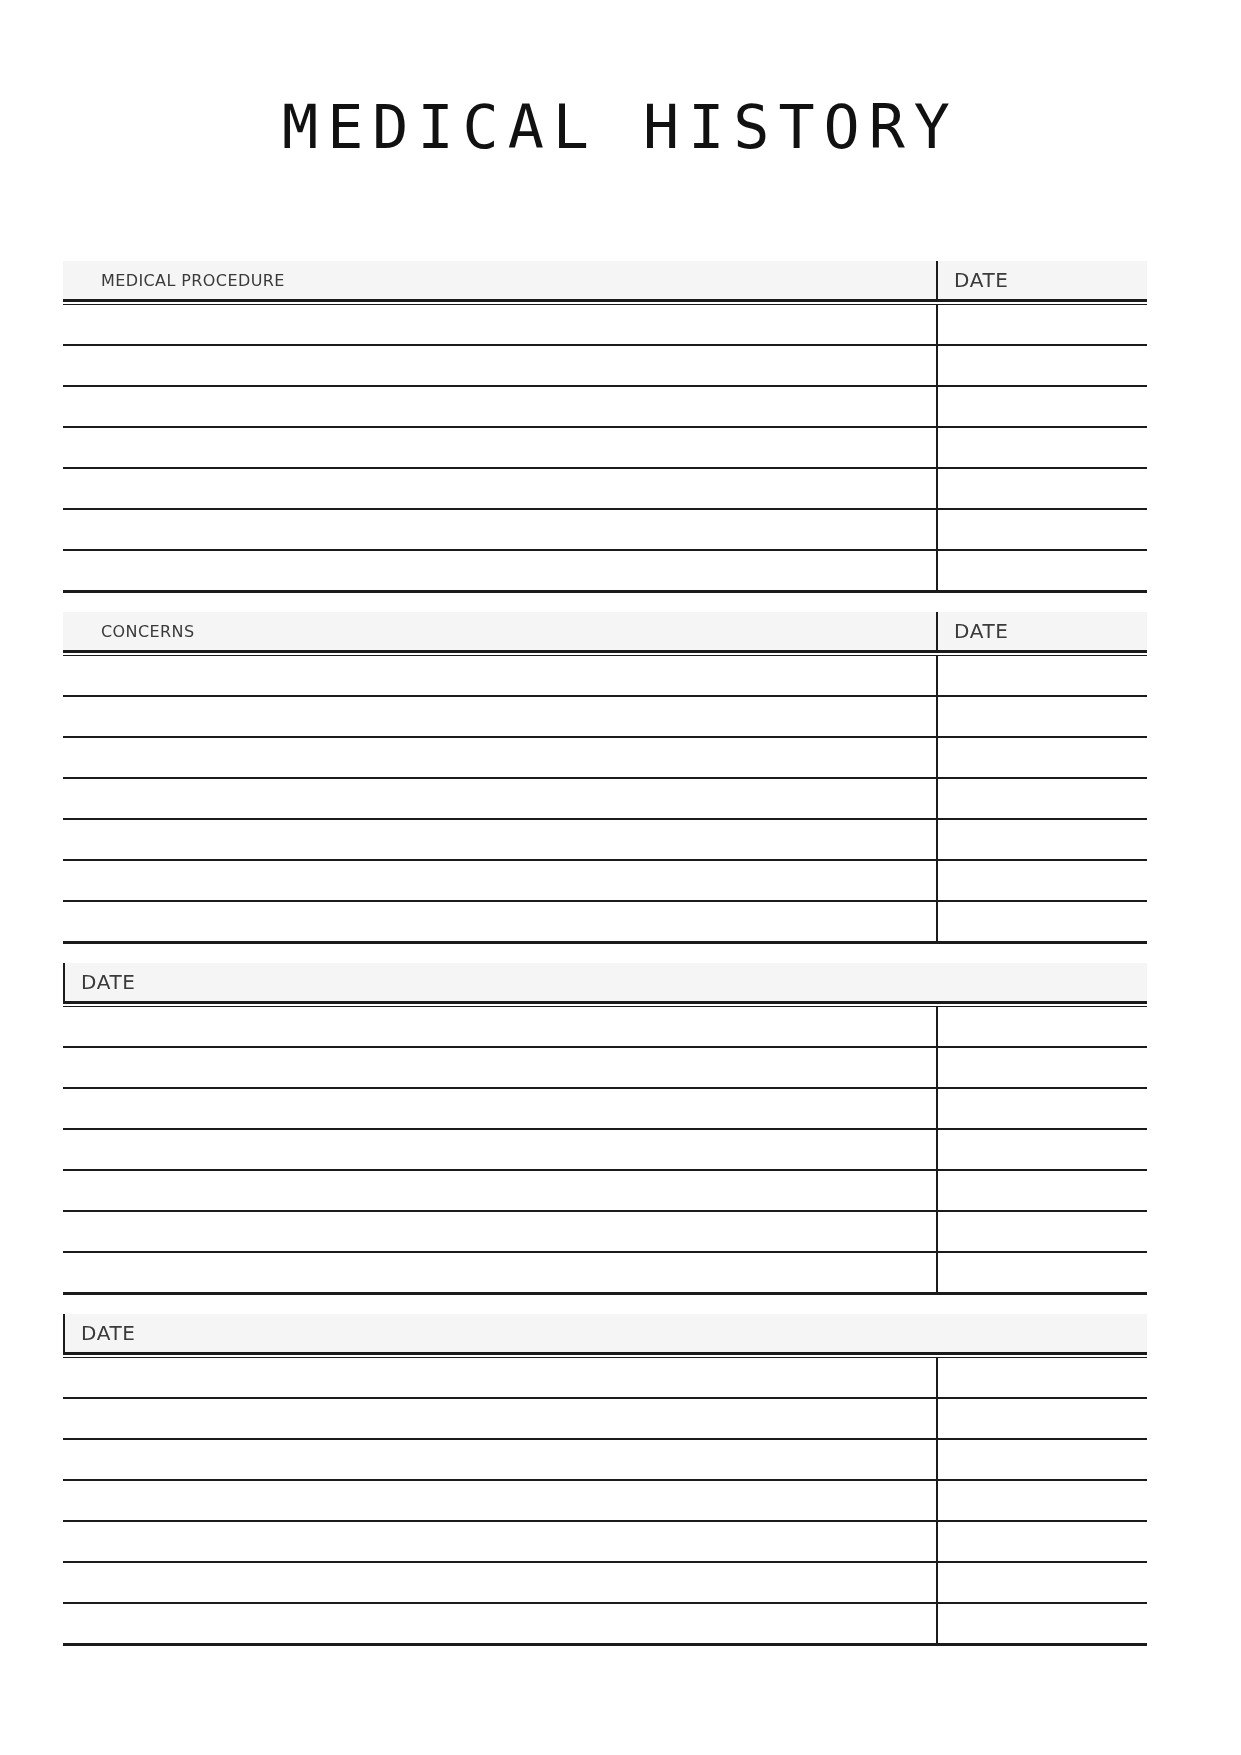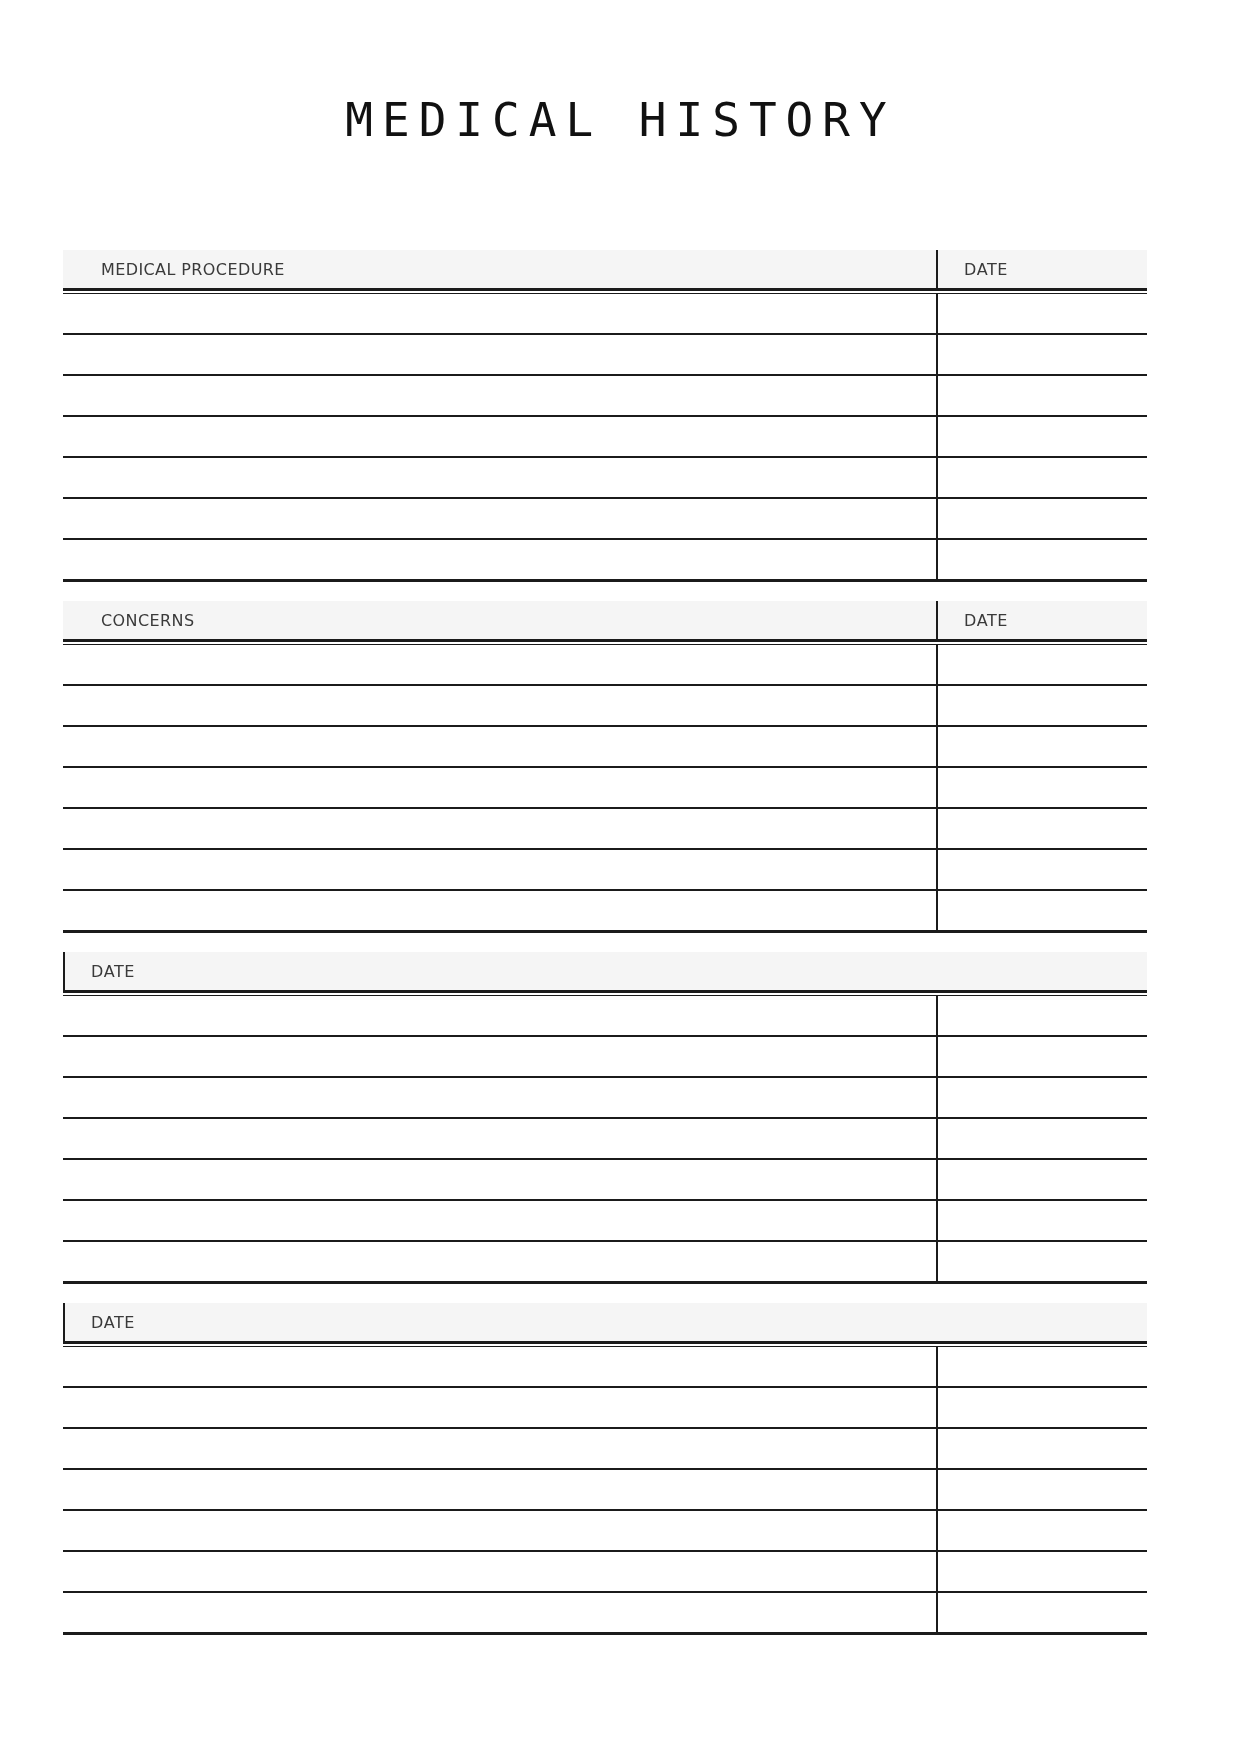--- a/index.html
+++ b/index.html
@@ -16,30 +16,30 @@
     background:#ffffff;
     overflow:hidden;
     font-family:"DejaVu Sans","Liberation Sans",sans-serif;
   }
   .title{
     margin:0;
     padding-top:97px;
     text-align:center;
     font-family:"DejaVu Sans Mono",monospace;
     font-weight:normal;
-    font-size:46px;
+    font-size:60px;
     line-height:1;
     letter-spacing:9px;
     color:var(--title-text);
     white-space:nowrap;
   }
   .sections{
     position:absolute;
     left:63px;
-    top:250px;
+    top:261px;
     width:1084px;
   }
   .section{
     margin-bottom:19px;
   }
   .sec-header{
     display:flex;
     height:38px;
     background:var(--header-bg);
     border-bottom:3px solid var(--line);
@@ -52,22 +52,22 @@
     font-size:16px;
     letter-spacing:0.4px;
     color:var(--header-text);
   }
   .sec-header .date-cell{
     width:211px;
     box-sizing:border-box;
     border-left:2px solid var(--line);
     display:flex;
     align-items:center;
-    padding-left:26px;
-    font-size:16px;
+    padding-left:16px;
+    font-size:20px;
     letter-spacing:0.6px;
     color:var(--header-text);
   }
   
   .rows{
     border-top:1px solid var(--line);
     margin-top:2px;
   }
   .row{
     display:flex;

